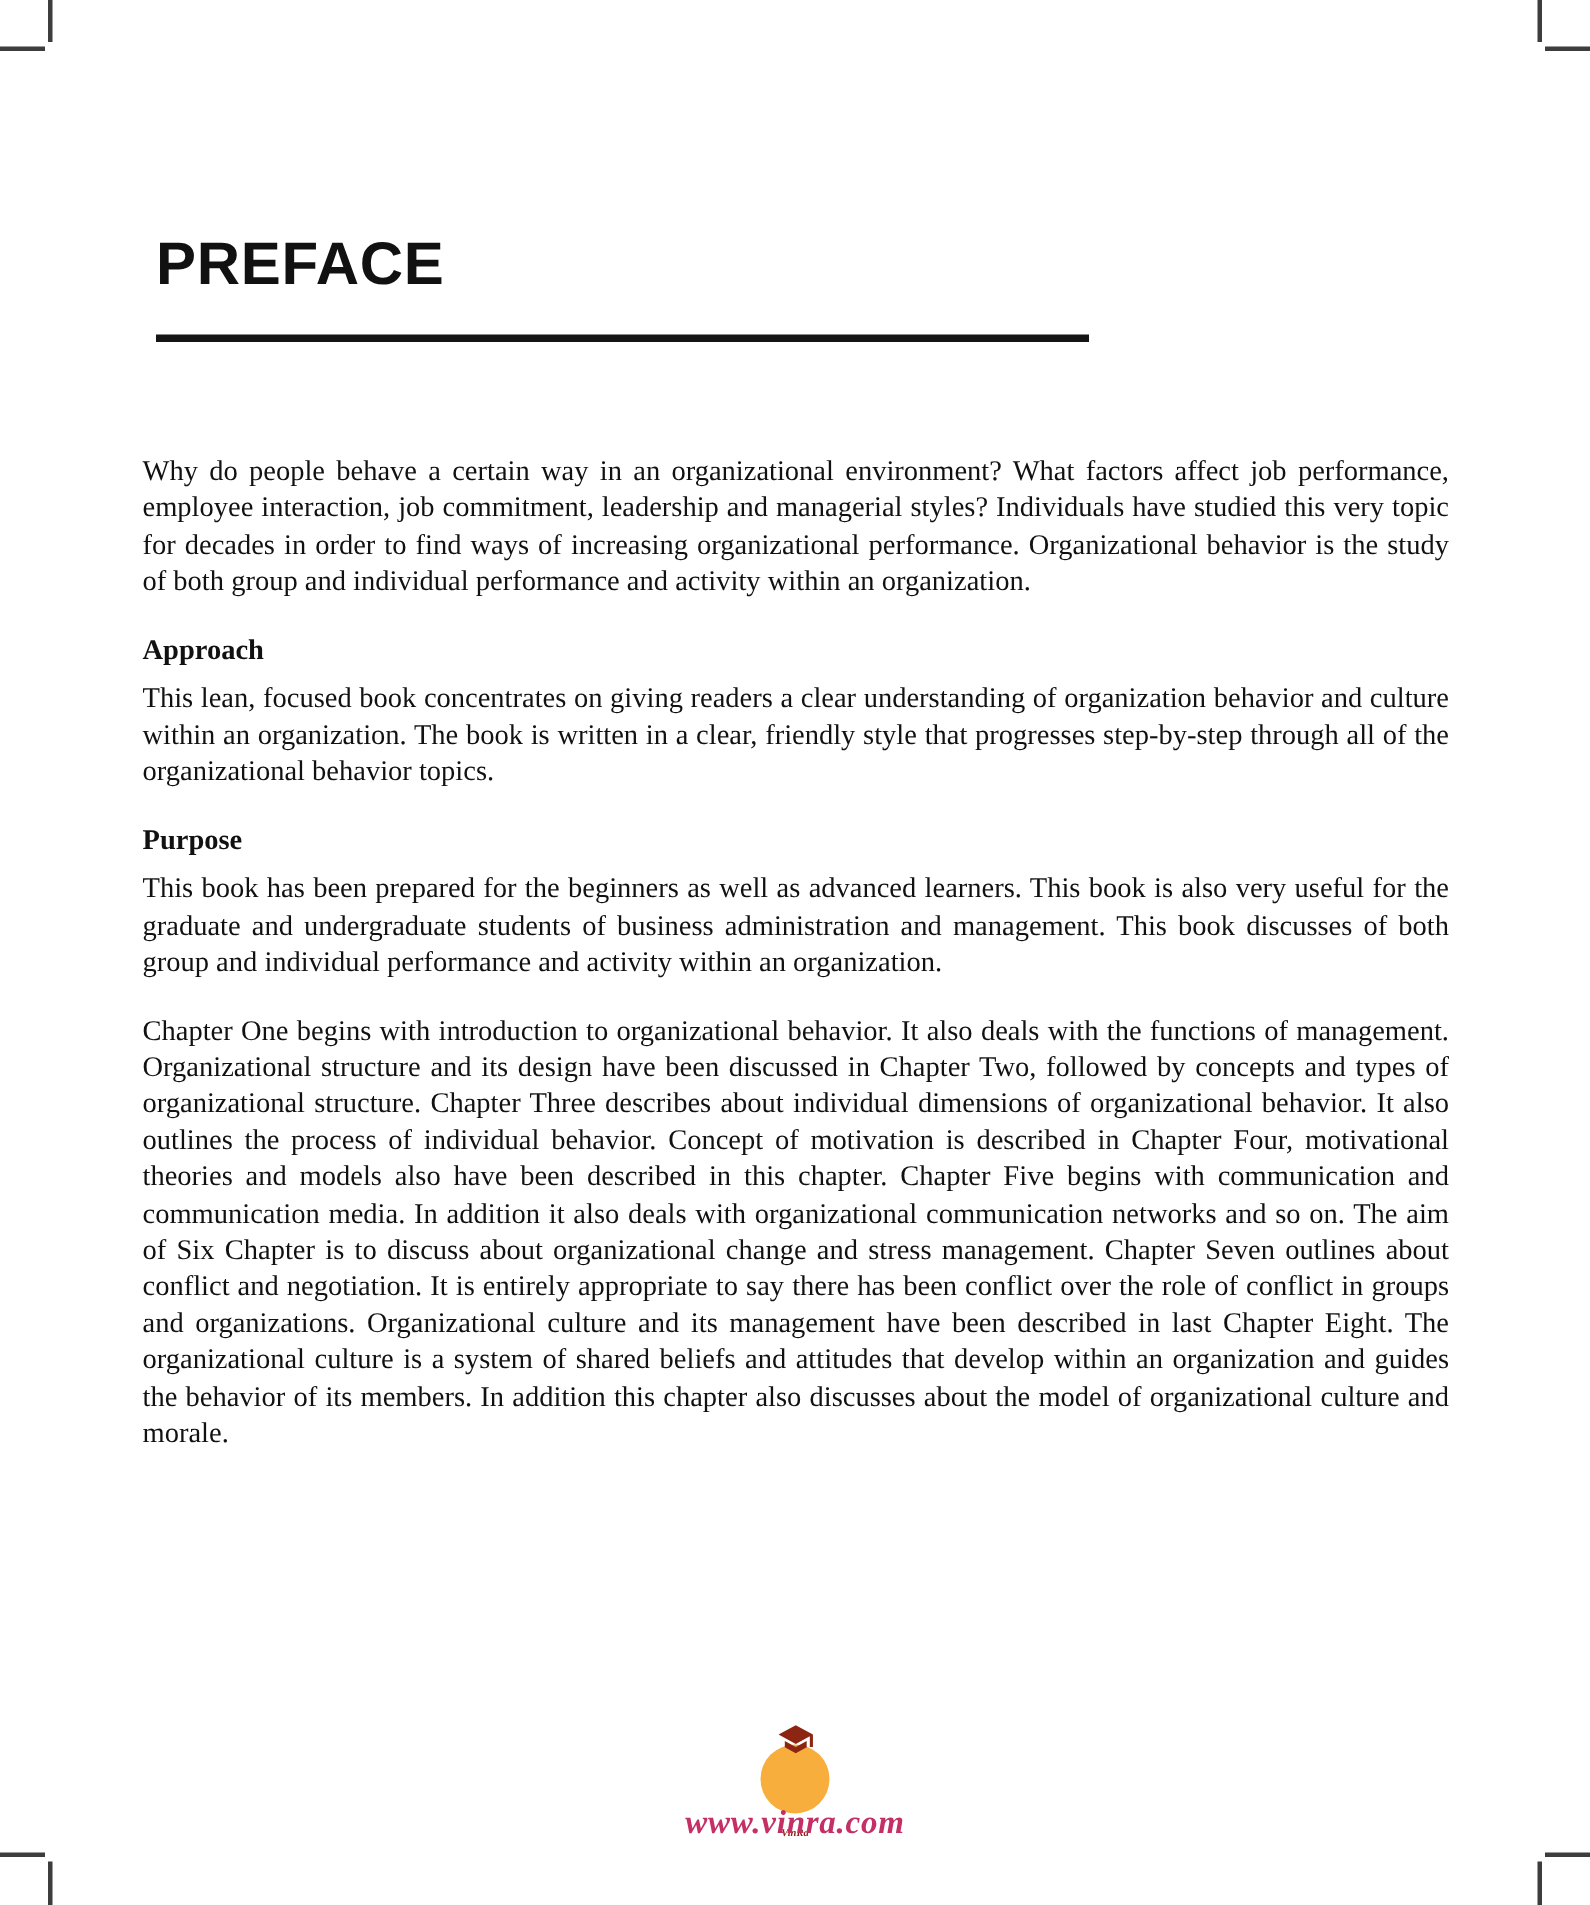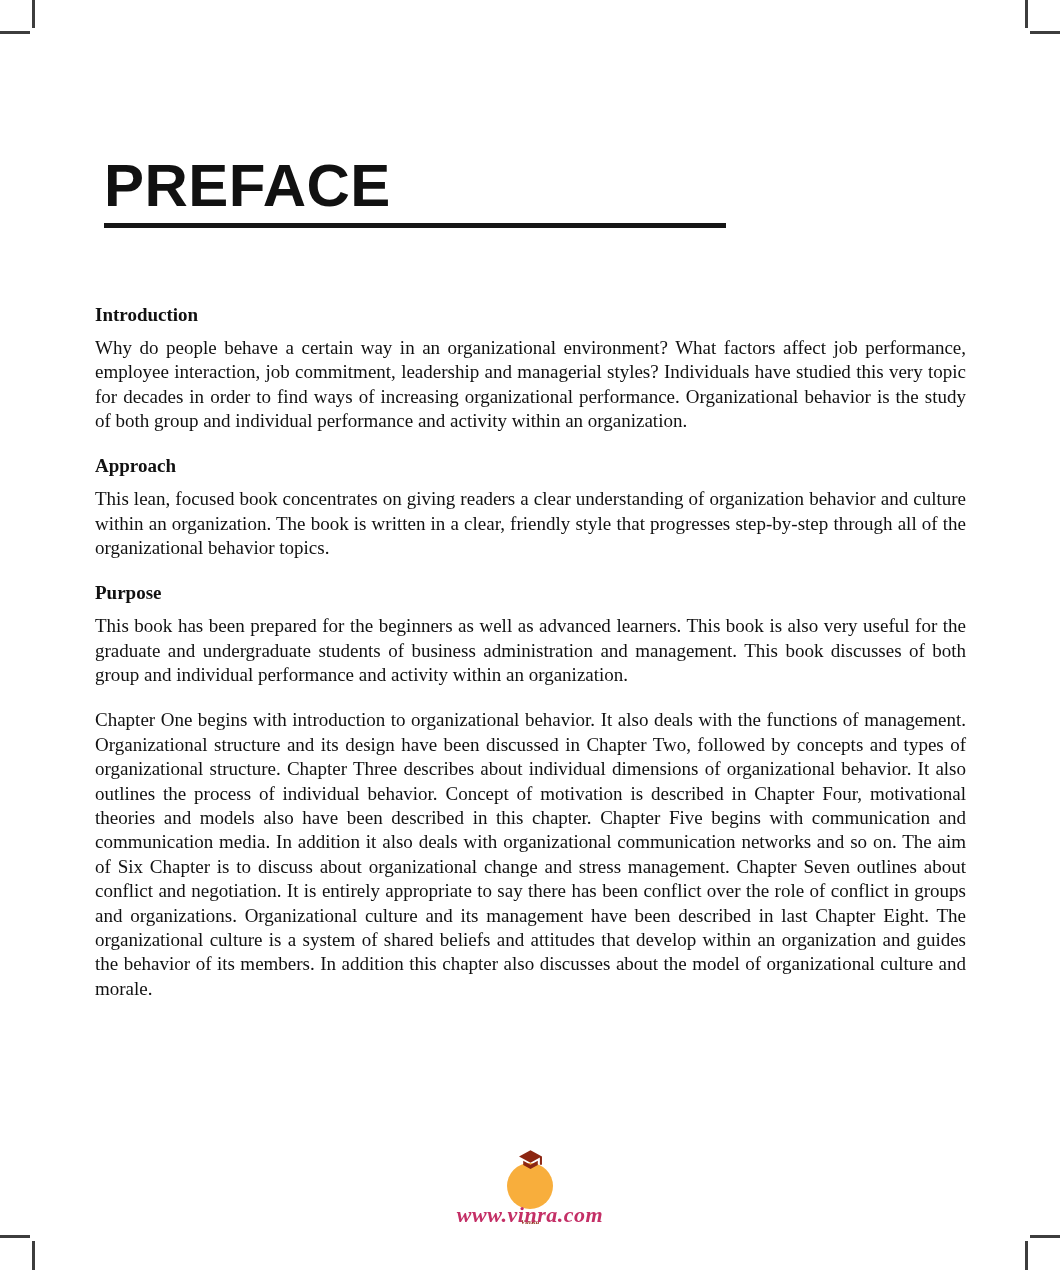--- a/index.html
+++ b/index.html
@@ -20,21 +20,21 @@
   .crop.tr-h { left:1030px; top:31px;   width:30px; height:3px;  }
   .crop.bl-h { left:0;      top:1235px; width:30px; height:3px;  }
   .crop.bl-v { left:32px;   top:1241px; width:3px;  height:29px; }
   .crop.br-h { left:1030px; top:1235px; width:30px; height:3px;  }
   .crop.br-v { left:1025px; top:1241px; width:3px;  height:29px; }
 
   
   .title {
     position:absolute; left:104px; top:156px; margin:0;
     font-family:"Liberation Sans", sans-serif;
-    font-weight:700; font-size:60px; line-height:1;
+    font-weight:700; font-size:40px; line-height:1;
     letter-spacing:0.5px; color:#111;
   }
   .title-rule {
     position:absolute; left:104px; top:223px;
     width:622px; height:5px;
     background:var(--rule_color, #151515);
   }
 
   
   .content { position:absolute; left:95px; top:303px; width:871px; }
@@ -83,21 +83,20 @@
   <div class="crop bl-h"></div>
   <div class="crop bl-v"></div>
   <div class="crop br-h"></div>
   <div class="crop br-v"></div>
 
   <h1 class="title">PREFACE</h1>
   <div class="title-rule"></div>
 
   <div class="content">
     <section>
-      <h3>Introduction</h3>
       <p>Why do people behave a certain way in an organizational environment? What factors affect job performance, employee interaction, job commitment, leadership and managerial styles? Individuals have studied this very topic for decades in order to find ways of increasing organizational performance. Organizational behavior is the study of both group and individual performance and activity within an organization.</p>
     </section>
     <section>
       <h3>Approach</h3>
       <p>This lean, focused book concentrates on giving readers a clear understanding of organization behavior and culture within an organization. The book is written in a clear, friendly style that progresses step-by-step through all of the organizational behavior topics.</p>
     </section>
     <section>
       <h3>Purpose</h3>
       <p>This book has been prepared for the beginners as well as advanced learners. This book is also very useful for the graduate and undergraduate students of business administration and management. This book discusses of both group and individual performance and activity within an organization.</p>
     </section>

